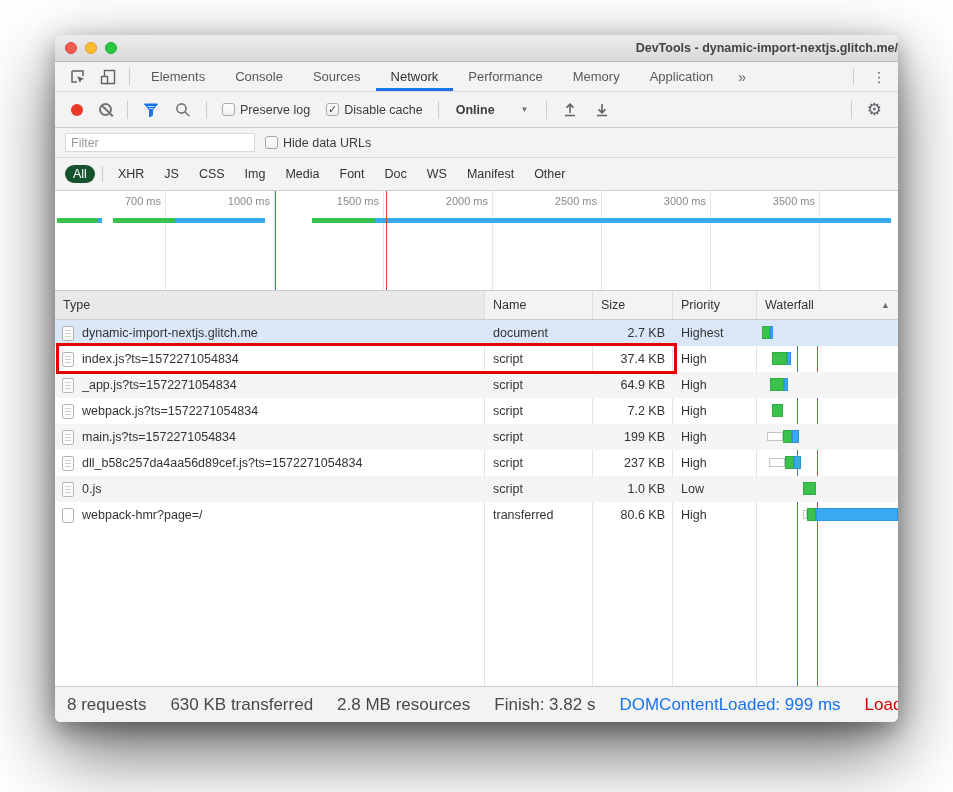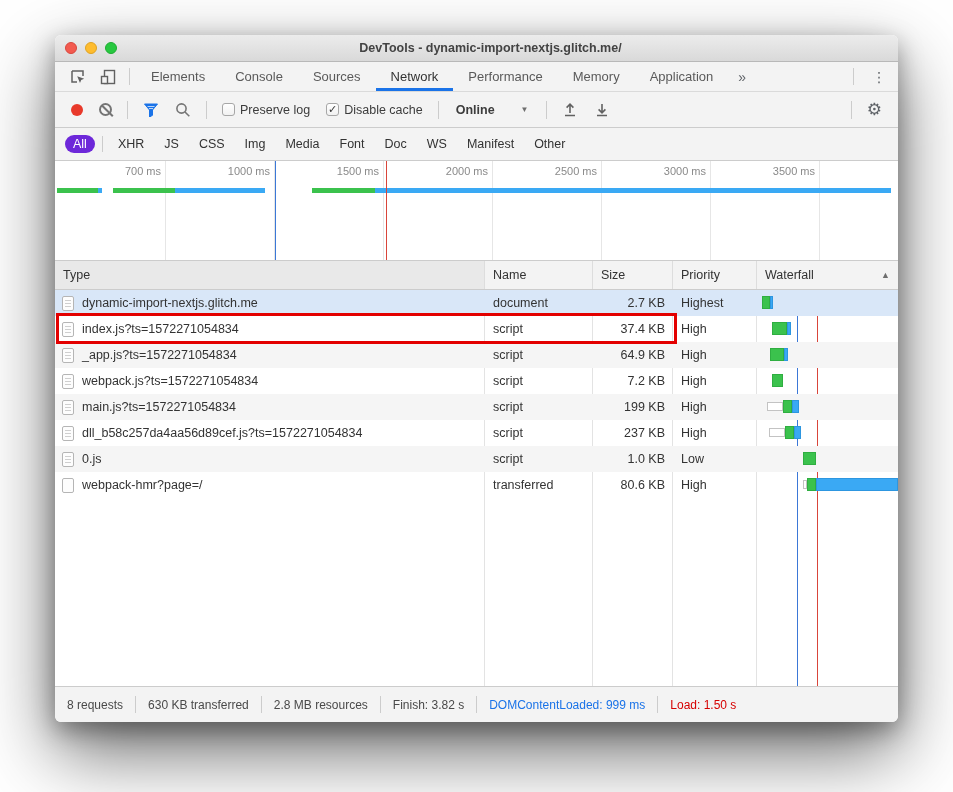--- a/index.html
+++ b/index.html
@@ -20,21 +20,21 @@
   
   .titlebar {
     height:27px; flex:0 0 27px; background:linear-gradient(#ececec,#d9d9d9);
     border-bottom:1px solid #b8b8b8; position:relative; display:flex; align-items:center;
   }
   .traffic-lights { position:absolute; left:10px; top:0; height:100%; display:flex; align-items:center; gap:8px; }
   .tl { width:12px; height:12px; border-radius:50%; display:inline-block; }
   .tl.red { background:#f35a4f; border:1px solid #d8473d; }
   .tl.yellow { background:#febc2e; border:1px solid #e0a321; }
   .tl.green { background:#28c840; border:1px solid #1ead32; }
-  .title { flex:1; text-align:center; font-size:12.5px; color:#434343; font-weight:bold;margin-left:28px; }
+  .title { flex:1; text-align:right; font-size:12.5px; color:#434343; font-weight:bold;margin-left:28px; }
   
   .tabbar {
     height:30px; flex:0 0 30px; background:#f3f3f3; border-bottom:1px solid #dadada;
     display:flex; align-items:stretch; padding-left:8px;
   }
   .icon-btn { background:none; border:none; padding:0 7px; display:flex; align-items:center; cursor:pointer; }
   .vsep { width:1px; background:#ccc; margin:6px 6px; }
   .tab { display:flex; align-items:center; padding:0 15px; font-size:13px; color:#5a5a5a; cursor:pointer; }
   .tab.active { color:#333; box-shadow: inset 0 -3px 0 var(--accent); }
   .tab.overflow { padding:0 10px; font-size:14px; color:#5f6368; }
@@ -58,21 +58,21 @@
   .filter-row { height:30px; flex:0 0 30px; background:#f3f3f3; border-bottom:1px solid #ddd;
     display:flex; align-items:center; padding:0 10px; gap:10px; }
   .filter-input { width:190px; height:19px; border:1px solid #d8d8d8; background:#fff; font-size:12.5px;
     padding:0 5px; color:#333; outline:none; font-family:inherit; }
   .filter-input::placeholder { color:#9a9a9a; }
   .hide-data { display:flex; align-items:center; gap:5px; font-size:12.5px; color:#3c3c3c; cursor:pointer; }
   
   .pills-row { height:33px; flex:0 0 33px; background:#f3f3f3; border-bottom:1px solid #ccc;
     display:flex; align-items:center; padding:0 8px; font-size:12.5px; color:#333; }
   .pill { padding:2px 8px; margin:0 2px; cursor:pointer; border-radius:10px; }
-  .pill.selected { background:#6d28d9; color:#fff; }
+  .pill.selected { background:#14532d; color:#fff; }
   .pillsep { width:1px; height:16px; background:#ccc; margin:0 5px; }
   
   .overview { height:100px; flex:0 0 100px; background:#fff; border-bottom:1px solid #ccc; position:relative; overflow:hidden; }
   .gridline { position:absolute; top:0; bottom:0; width:1px; background:#e6e6e6; }
   .gridlabel { position:absolute; top:4px; width:60px; text-align:right; font-size:11px; color:#8a8a8a; }
   .ovbar { position:absolute; top:27px; height:5px; }
   .ovbar.green { background:var(--green); }
   .ovbar.blue { background:var(--blue); }
   .vline { position:absolute; top:0; bottom:0; width:1px; }
   .vline.dcl { background:var(--dclline); }
@@ -98,21 +98,21 @@
   .doc-icon.lines::after { content:""; position:absolute; left:2px; right:2px; top:3px; height:9px;
     background:repeating-linear-gradient(180deg,#cfcfcf 0 1px, transparent 1px 3px); }
   .wfbar { position:absolute; top:6px; height:13px; }
   .wfbar.green { background:var(--green); border:1px solid #2fae41; }
   .wfbar.blue { background:var(--blue); border:1px solid #2d96e0; }
   .wfbar.queue { background:#fff; border:1px solid #c3c3c3; top:8px; height:9px; }
   .red-annotation { position:absolute; left:1px; top:23px; width:621px; height:31px;
     border:3px solid var(--redbox); z-index:6; pointer-events:none; }
   
   .statusbar { height:36px; flex:0 0 36px; background:#f3f3f3; border-top:1px solid #ccc;
-    display:flex; align-items:center; padding:8px 12px; font-size:12px; color:#494949; }
+    display:flex; align-items:center; padding:8px 12px; font-size:17px; color:#494949; }
   .stat { padding:0 12px; white-space:nowrap; }
   .stat:first-child { padding-left:0; }
   .stat.dcl { color:var(--accent); }
   .stat.load { color:#d60000; }
   .statsep { width:1px; height:17px; background:#ccc; }
   svg { display:block; }
 </style>
 </head>
 <body>
 
@@ -215,20 +215,27 @@
           </svg>
       </span>
     </button>
     <div class="spacer"></div>
     <div class="vsep" style="height:18px;margin:0 5px;"></div>
     <button class="tbtn" style="font-size:17px;color:#5f6368;">
       <span>⚙</span>
     </button>
   </div>
 
+  <div class="filter-row">
+    <input class="filter-input" type="text" placeholder="Filter" style="">
+    <div class="hide-data">
+      <span class="box"></span>
+      <span>Hide data URLs</span>
+    </div>
+  </div>
 
   <div class="pills-row">
     <span class="pill selected">All</span>
     <span class="pillsep"></span>
     <span class="pill">XHR</span>
     <span class="pill">JS</span>
     <span class="pill">CSS</span>
     <span class="pill">Img</span>
     <span class="pill">Media</span>
     <span class="pill">Font</span>

